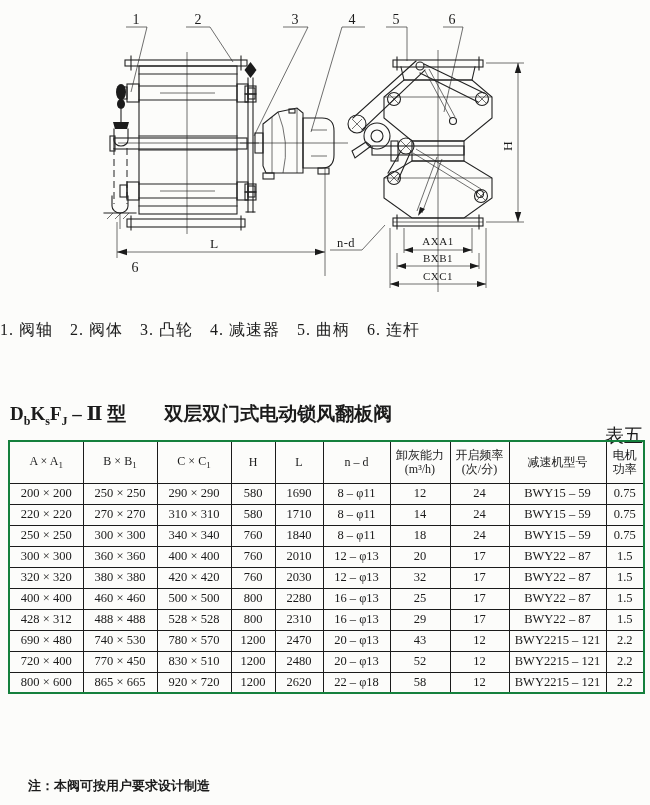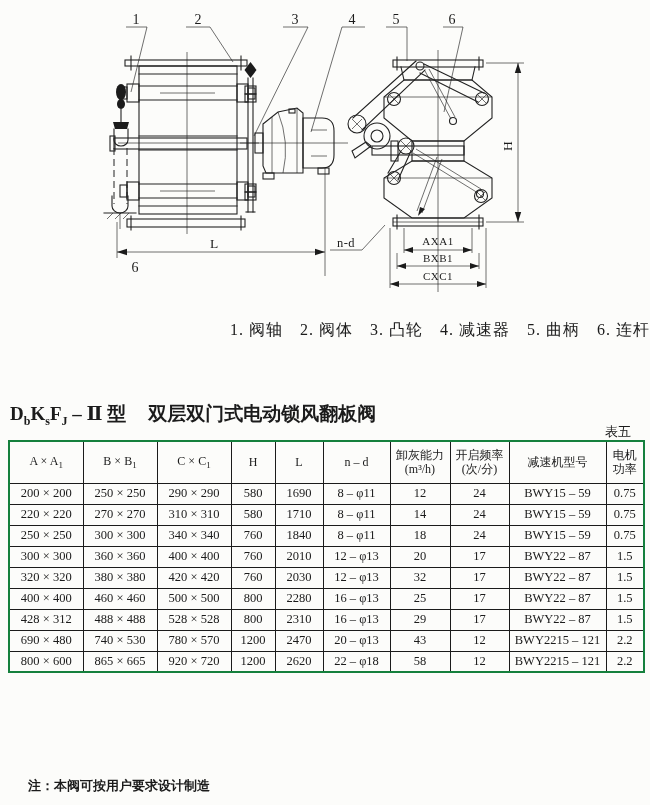--- a/index.html
+++ b/index.html
@@ -9,26 +9,26 @@
   svg{position:absolute;top:0;left:0;}
   .s{stroke:#222;fill:none;stroke-width:1.1;stroke-linecap:square;}
   .thin{stroke:#222;fill:none;stroke-width:0.65;}
   .dash{stroke:#222;fill:none;stroke-width:1;stroke-dasharray:7 4;}
   .blk{fill:#1b1b1b;stroke:none;}
   .arw{fill:#1b1b1b;stroke:none;}
   text{fill:#1b1b1b;font-family:"Liberation Serif","DejaVu Serif",serif;}
   .numlbl{font-size:14px;text-anchor:middle;}
   .dimlbl{font-size:11px;text-anchor:middle;letter-spacing:0.5px;}
   .biglbl{font-size:13.5px;text-anchor:middle;}
-  .caption{position:absolute;top:320px;left:0;width:650px;text-align:right;
+  .caption{position:absolute;top:320px;left:0;width:650px;text-align:left;
            font-size:16px;letter-spacing:1px;}
   .titleblock{position:absolute;top:401px;left:10px;font-size:19px;font-weight:bold;}
   .titleblock sub{font-size:12px;}
-  .title-name{margin-left:22px;}
-  .tableref{position:absolute;top:423px;left:605px;font-size:13px;}
+  .title-name{margin-left:38px;}
+  .tableref{position:absolute;top:423px;left:605px;font-size:19px;}
   .spec-table-wrap{position:absolute;top:440px;left:8px;}
   table{border-collapse:collapse;table-layout:fixed;width:635px;border:2px solid #15803d;}
   th,td{border:1px solid #1b1b1b;text-align:center;vertical-align:middle;
         padding:0;font-weight:normal;overflow:hidden;white-space:nowrap;}
   thead tr{height:42px;}
   th{font-size:12px;line-height:1.2;}
   th sub{font-size:9px;}
   tbody tr{height:21px;}
   td{font-size:12.5px;}
   .note{position:absolute;top:777px;left:28px;font-size:13px;font-weight:bold;
@@ -362,20 +362,32 @@
             <td>780 × 570</td>
             <td>1200</td>
             <td>2470</td>
             <td>20 – φ13</td>
             <td>43</td>
             <td>12</td>
             <td>BWY2215 – 121</td>
             <td>2.2</td>
           </tr>
           <tr>
+            <td>720 × 400</td>
+            <td>770 × 450</td>
+            <td>830 × 510</td>
+            <td>1200</td>
+            <td>2480</td>
+            <td>20 – φ13</td>
+            <td>52</td>
+            <td>12</td>
+            <td>BWY2215 – 121</td>
+            <td>2.2</td>
+          </tr>
+          <tr>
             <td>800 × 600</td>
             <td>865 × 665</td>
             <td>920 × 720</td>
             <td>1200</td>
             <td>2620</td>
             <td>22 – φ18</td>
             <td>58</td>
             <td>12</td>
             <td>BWY2215 – 121</td>
             <td>2.2</td>

